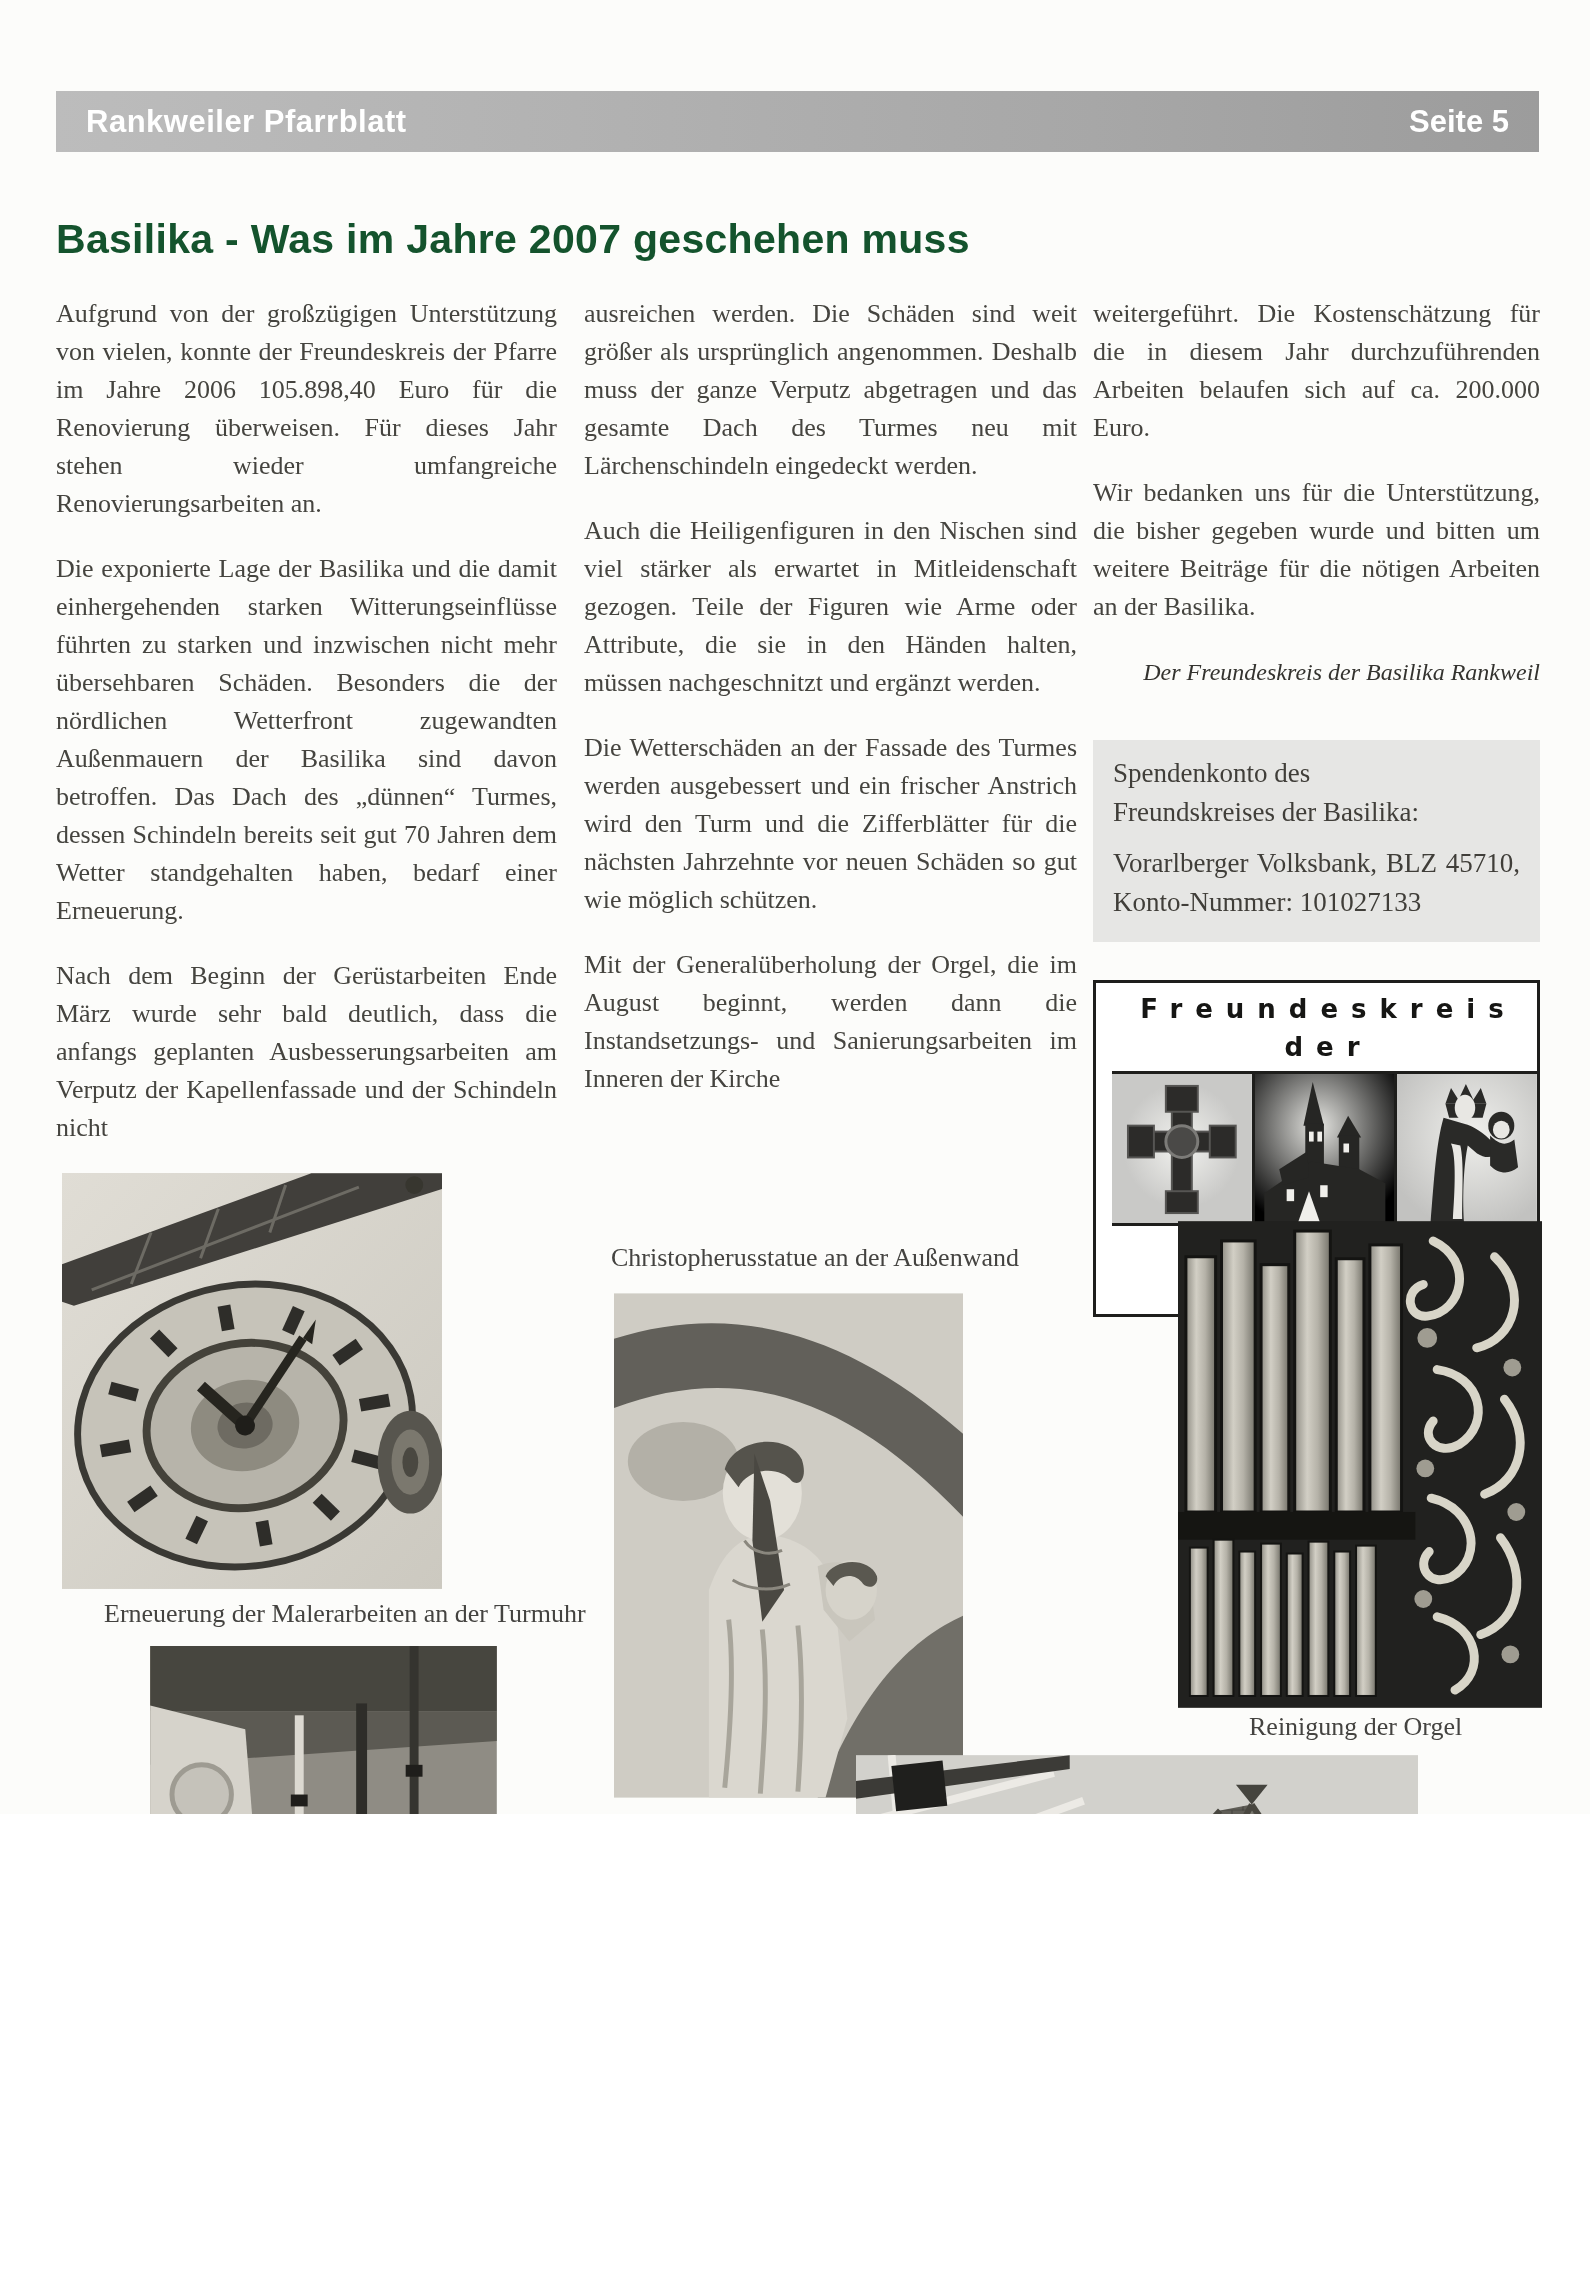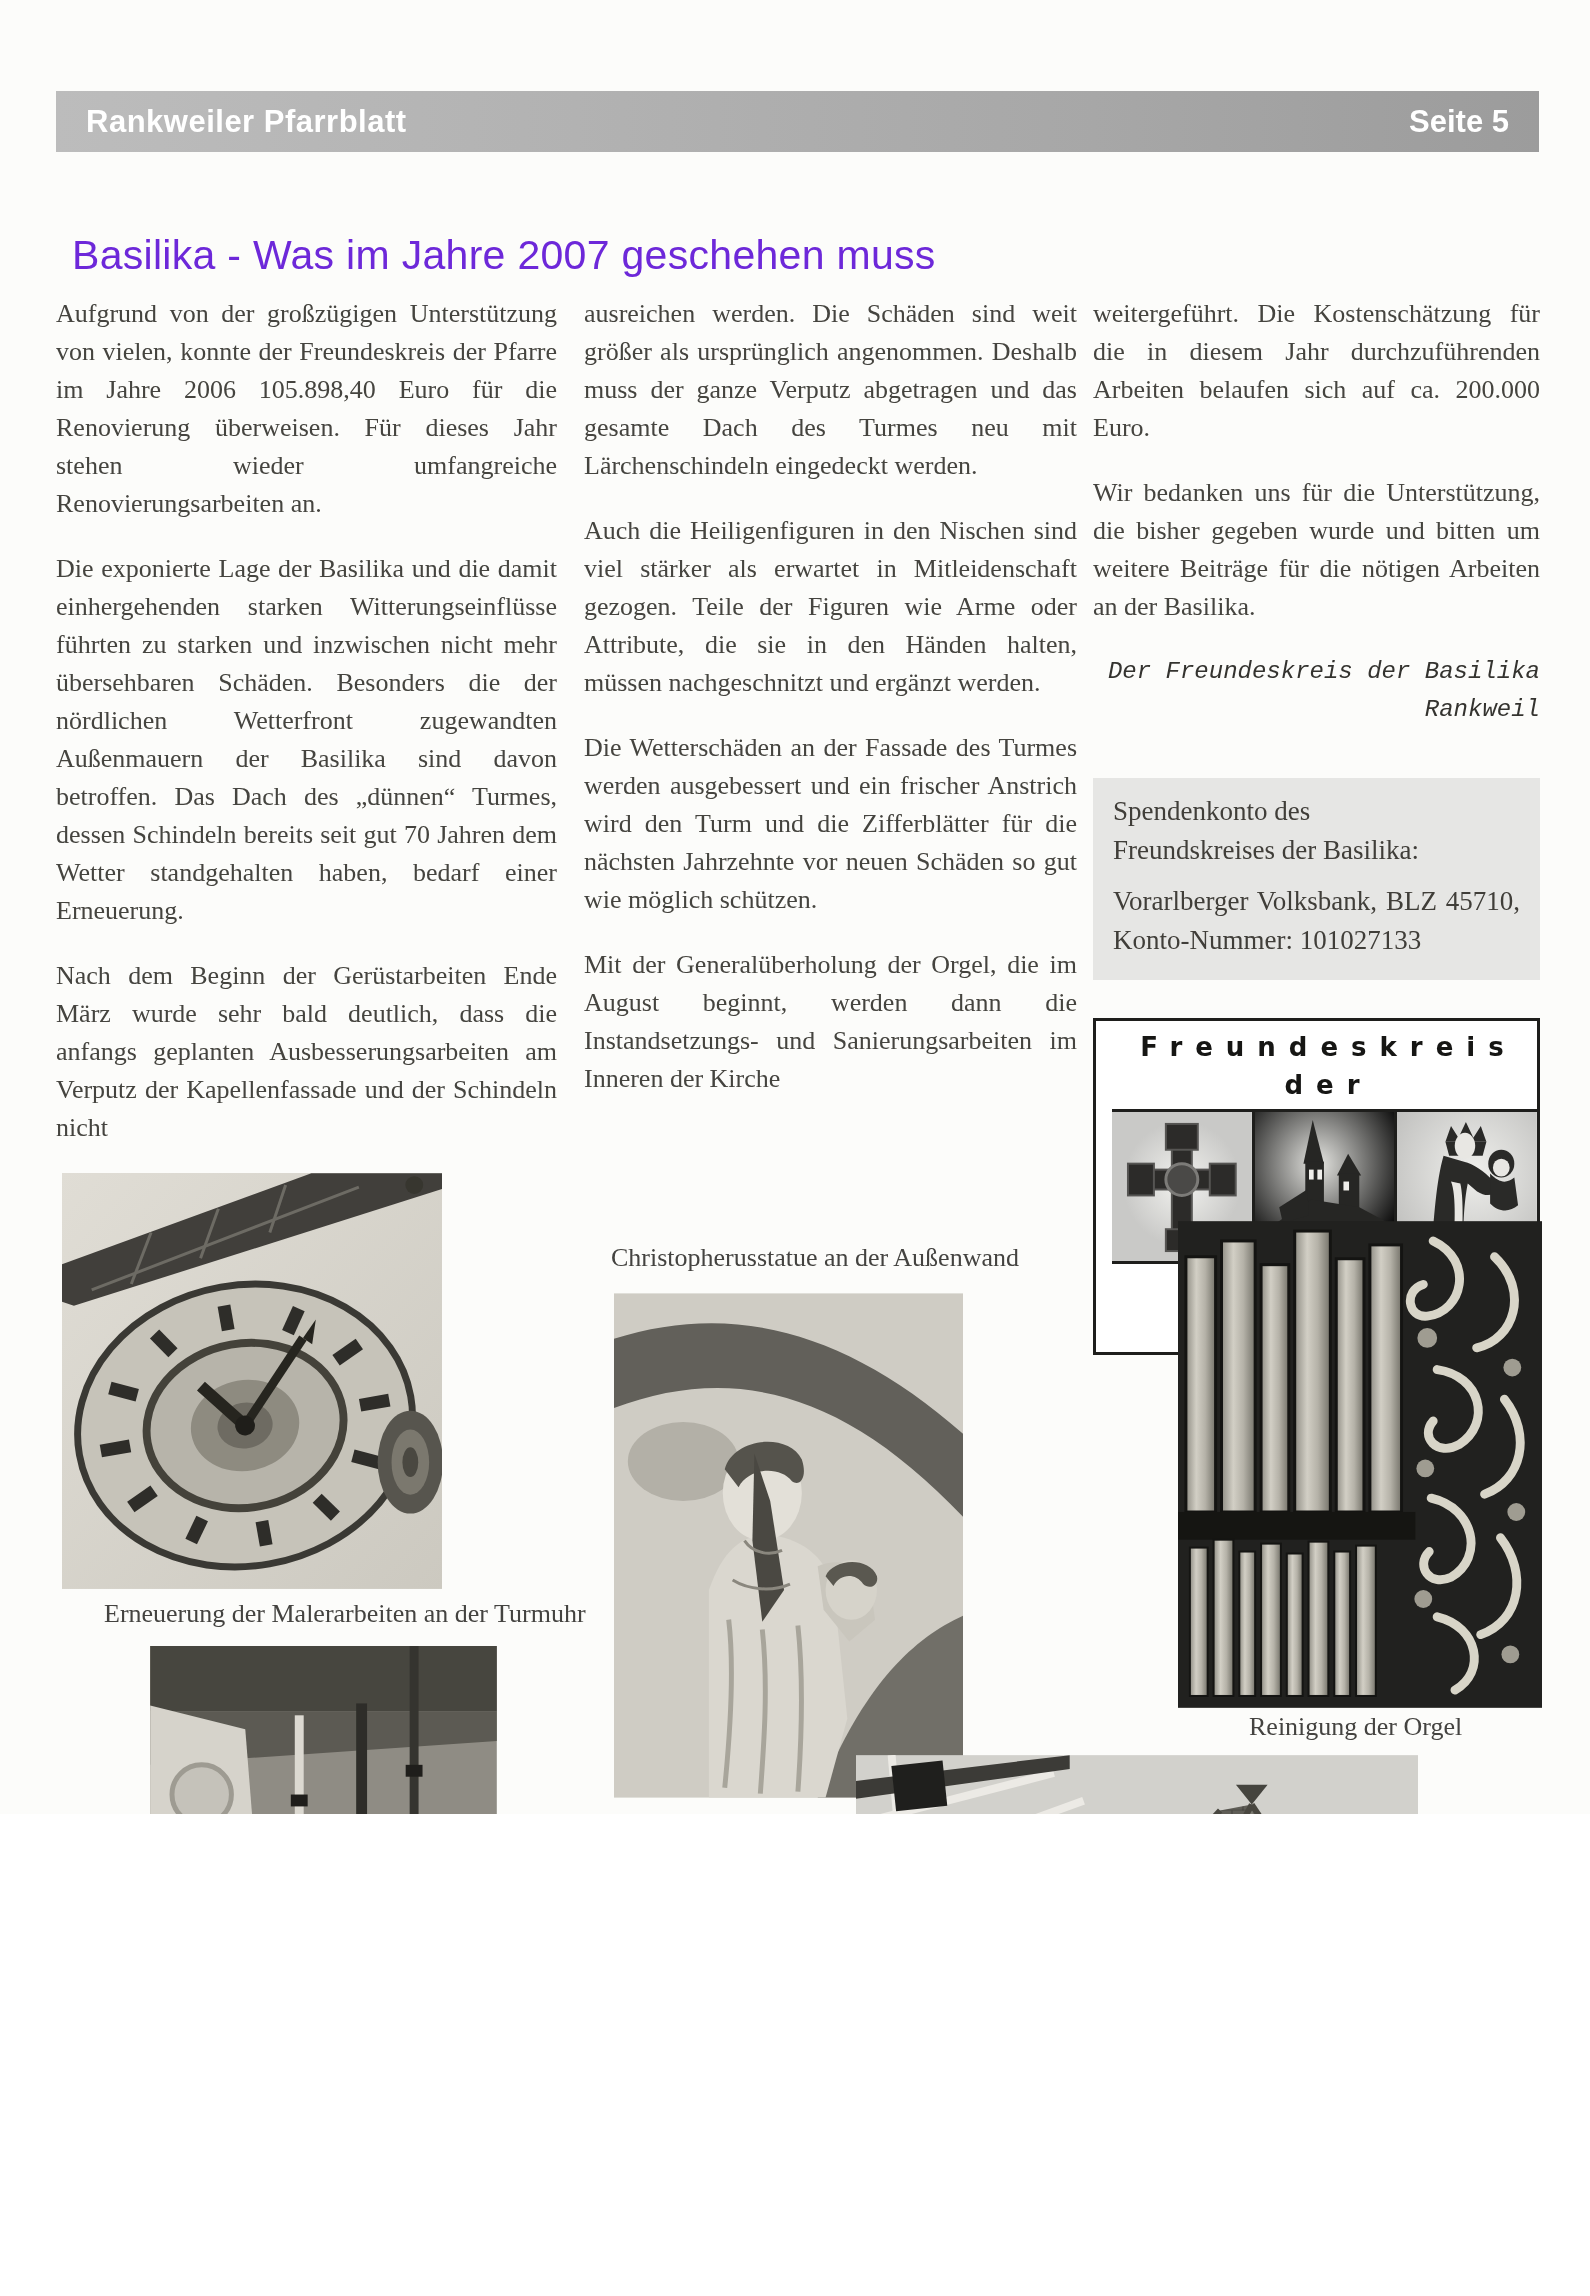--- a/index.html
+++ b/index.html
@@ -11,32 +11,32 @@
   .header-bar{
     position:absolute;left:56px;top:91px;width:1483px;height:61px;box-sizing:border-box;
     background:linear-gradient(90deg,#bcbcbc 0%,#b2b2b2 35%,#a7a7a7 70%,#9c9c9c 100%);
     display:flex;align-items:center;justify-content:space-between;padding:0 30px;
     font-family:"Liberation Sans","DejaVu Sans",sans-serif;font-weight:bold;color:#ffffff;
   }
   .masthead{font-size:31px;letter-spacing:0.5px;}
   .page-number{font-size:31px;}
   
   .article-title{
-    position:absolute;left:56px;top:216px;margin:16px;
-    font-family:"Liberation Sans","DejaVu Sans",sans-serif;font-weight:normal;
-    font-size:41px;color:#6d28d9;letter-spacing:0.3px;
+    position:absolute;left:56px;top:216px;margin:0;
+    font-family:"Liberation Sans","DejaVu Sans",sans-serif;font-weight:bold;
+    font-size:41px;color:#14532d;letter-spacing:0.3px;
   }
   
   .col{position:absolute;top:295px;font-size:26px;line-height:38px;text-align:justify;}
   .col p{margin:0 0 27px 0;}
   .col-1{left:56px;width:501px;}
   .col-2{left:584px;width:493px;}
   .col-3{left:1093px;width:447px;}
   .signature{
-    text-align:right;font-family:Liberation Mono, monospace;
+    text-align:right;font-family:Liberation Serif, serif;
     font-style:italic;font-size:24px;color:#34332f;margin:2px 0 0 0;
   }
   
   .donation-box{
     background:#e6e6e4;margin-top:49px;padding:14px 20px 20px 20px;
     font-size:27px;line-height:39px;color:#403e39;
   }
   .donation-box .dline{white-space:nowrap;}
   .donation-box .dpara{margin:12px 0 0 0;text-align:justify;}
   

